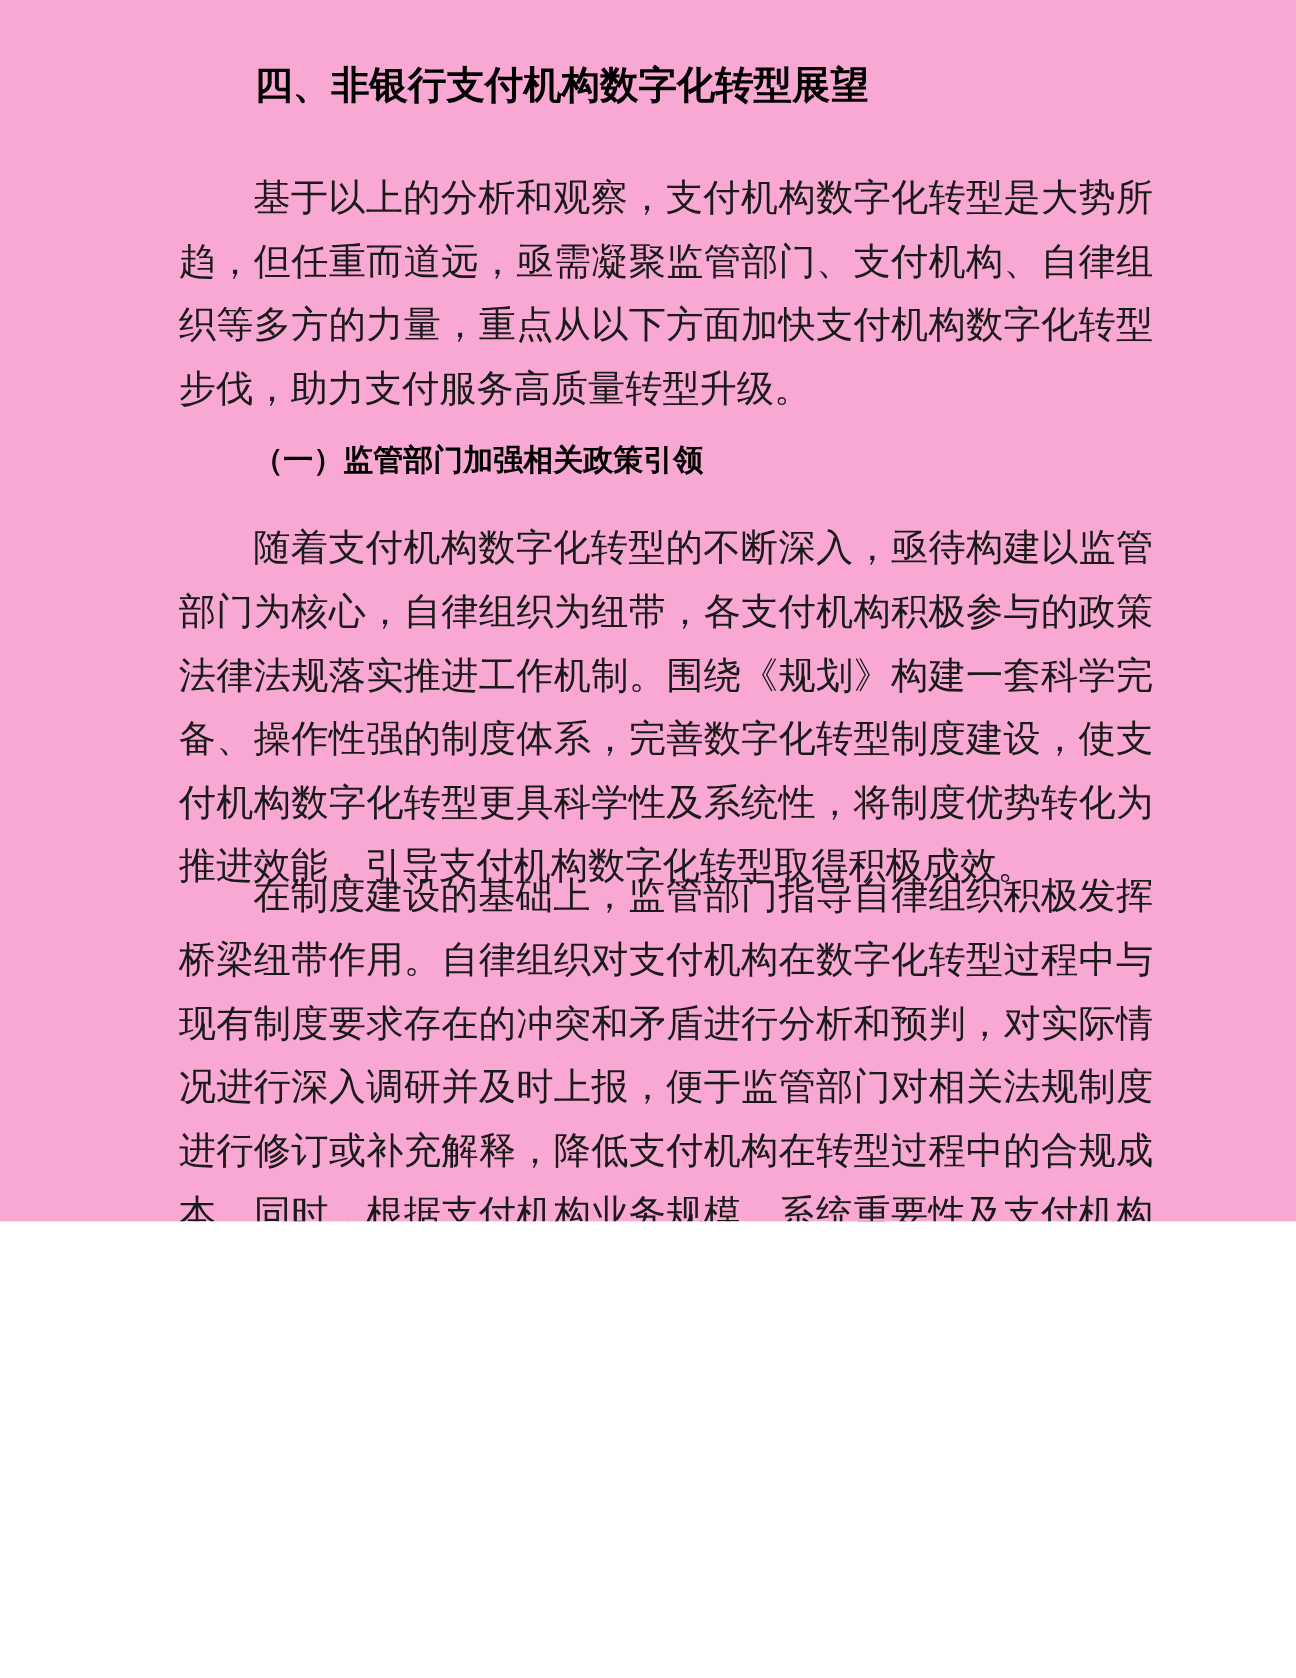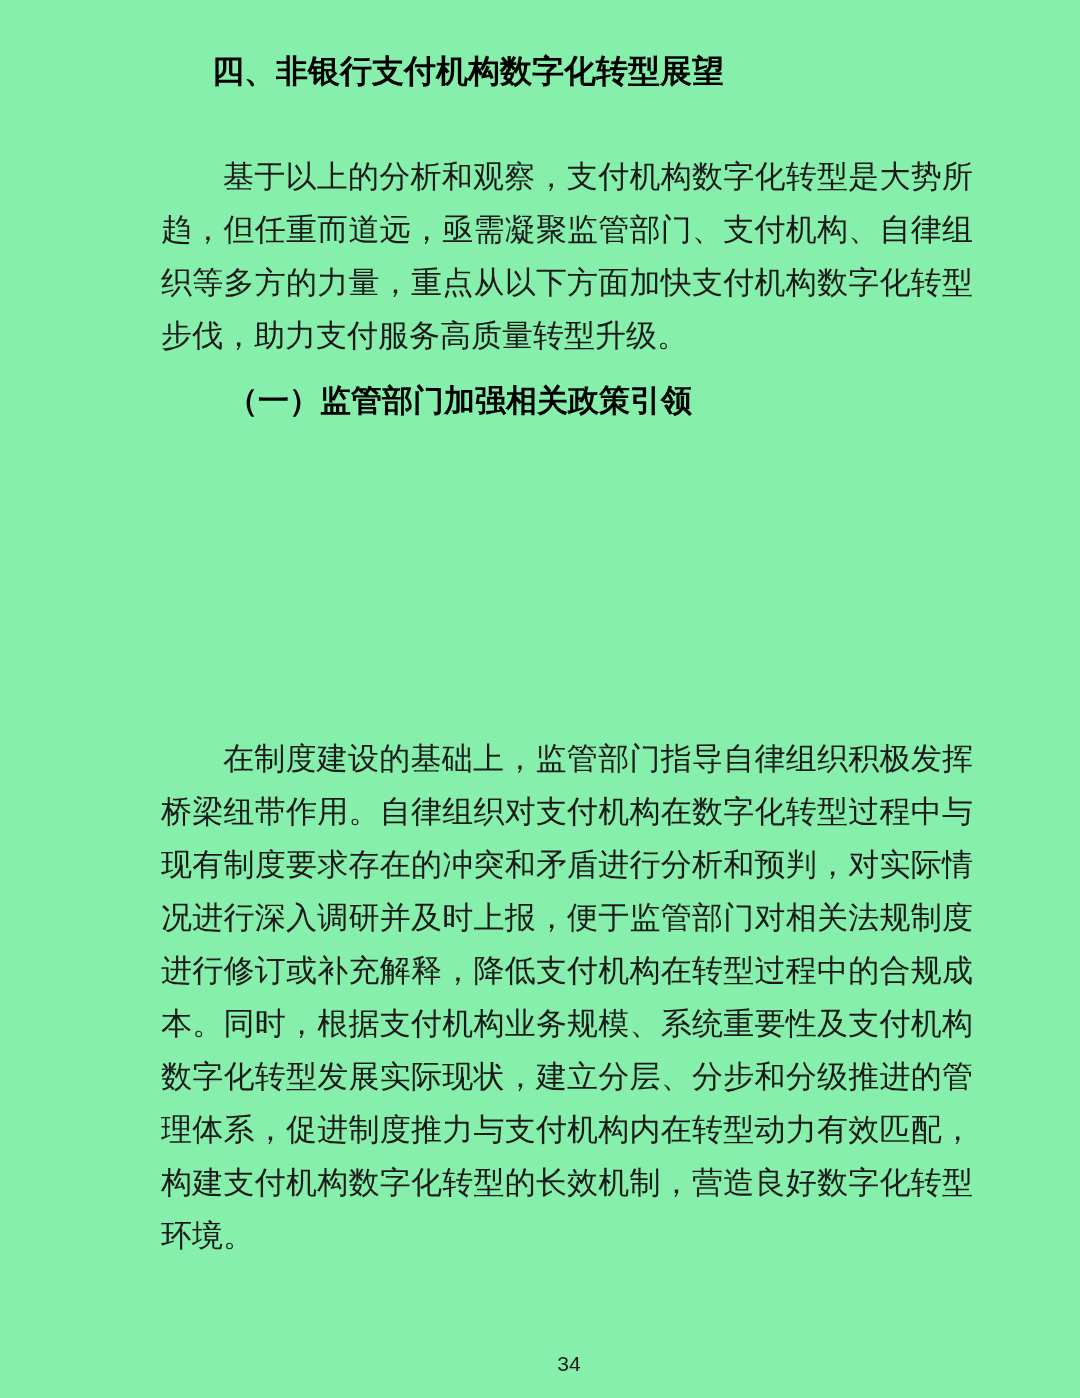--- a/index.html
+++ b/index.html
@@ -3,22 +3,22 @@
 <meta charset="utf-8">
 <style>
   html, body {
     margin: 0;
     padding: 0;
     background: #ffffff;
   }
   .page {
     position: relative;
     width: 1080px;
-    height: 1398px;
-    background: #86efac;
+    height: 1018px;
+    background: #f9a8d4;
     overflow: hidden;
     font-family: "Liberation Serif", "DejaVu Serif", serif;
   }
   .doc-heading {
     position: absolute;
     left: 149px;
     top: 46px;
     width: 812px;
     margin: 0;
     font-family: "Liberation Sans", "DejaVu Sans", sans-serif;
@@ -27,38 +27,38 @@
     line-height: 50px;
     color: #000000;
     text-indent: 63px;
     letter-spacing: 0px;
     white-space: nowrap;
   }
   .body-para {
     position: absolute;
     left: 149px;
     width: 812px;
-    margin: 12px;
+    margin: 0;
     font-family: "Liberation Serif", "DejaVu Serif", serif;
     font-size: 31px;
     line-height: 53px;
     color: #1a1a1a;
     text-align: justify;
     text-indent: 62px;
   }
   .para-intro { top: 138px; }
   .sub-heading {
     position: absolute;
     left: 149px;
     top: 360px;
     width: 812px;
-    margin: 16px;
+    margin: 0;
     font-family: "Liberation Serif", "DejaVu Serif", serif;
     font-weight: 700;
-    font-size: 31px;
+    font-size: 25px;
     line-height: 50px;
     color: #000000;
     text-indent: 62px;
     white-space: nowrap;
   }
   .para-1 { top: 430px; }
   .para-2 { top: 720px; }
   .page-number {
     position: absolute;
     left: 149px;
@@ -75,18 +75,19 @@
 <body>
 
 <div class="page">
 
   <h1 class="doc-heading">四、非银行支付机构数字化转型展望</h1>
 
   <p class="body-para para-intro">基于以上的分析和观察，支付机构数字化转型是大势所趋，但任重而道远，亟需凝聚监管部门、支付机构、自律组织等多方的力量，重点从以下方面加快支付机构数字化转型步伐，助力支付服务高质量转型升级。</p>
 
   <h2 class="sub-heading">（一）监管部门加强相关政策引领</h2>
 
+  <p class="body-para para-1">随着支付机构数字化转型的不断深入，亟待构建以监管部门为核心，自律组织为纽带，各支付机构积极参与的政策法律法规落实推进工作机制。围绕《规划》构建一套科学完备、操作性强的制度体系，完善数字化转型制度建设，使支付机构数字化转型更具科学性及系统性，将制度优势转化为推进效能，引导支付机构数字化转型取得积极成效。</p>
 
   <p class="body-para para-2">在制度建设的基础上，监管部门指导自律组织积极发挥桥梁纽带作用。自律组织对支付机构在数字化转型过程中与现有制度要求存在的冲突和矛盾进行分析和预判，对实际情况进行深入调研并及时上报，便于监管部门对相关法规制度进行修订或补充解释，降低支付机构在转型过程中的合规成本。同时，根据支付机构业务规模、系统重要性及支付机构数字化转型发展实际现状，建立分层、分步和分级推进的管理体系，促进制度推力与支付机构内在转型动力有效匹配，构建支付机构数字化转型的长效机制，营造良好数字化转型环境。</p>
 
   <div class="page-number">34</div>
 
 </div>
 
 </body></html>

